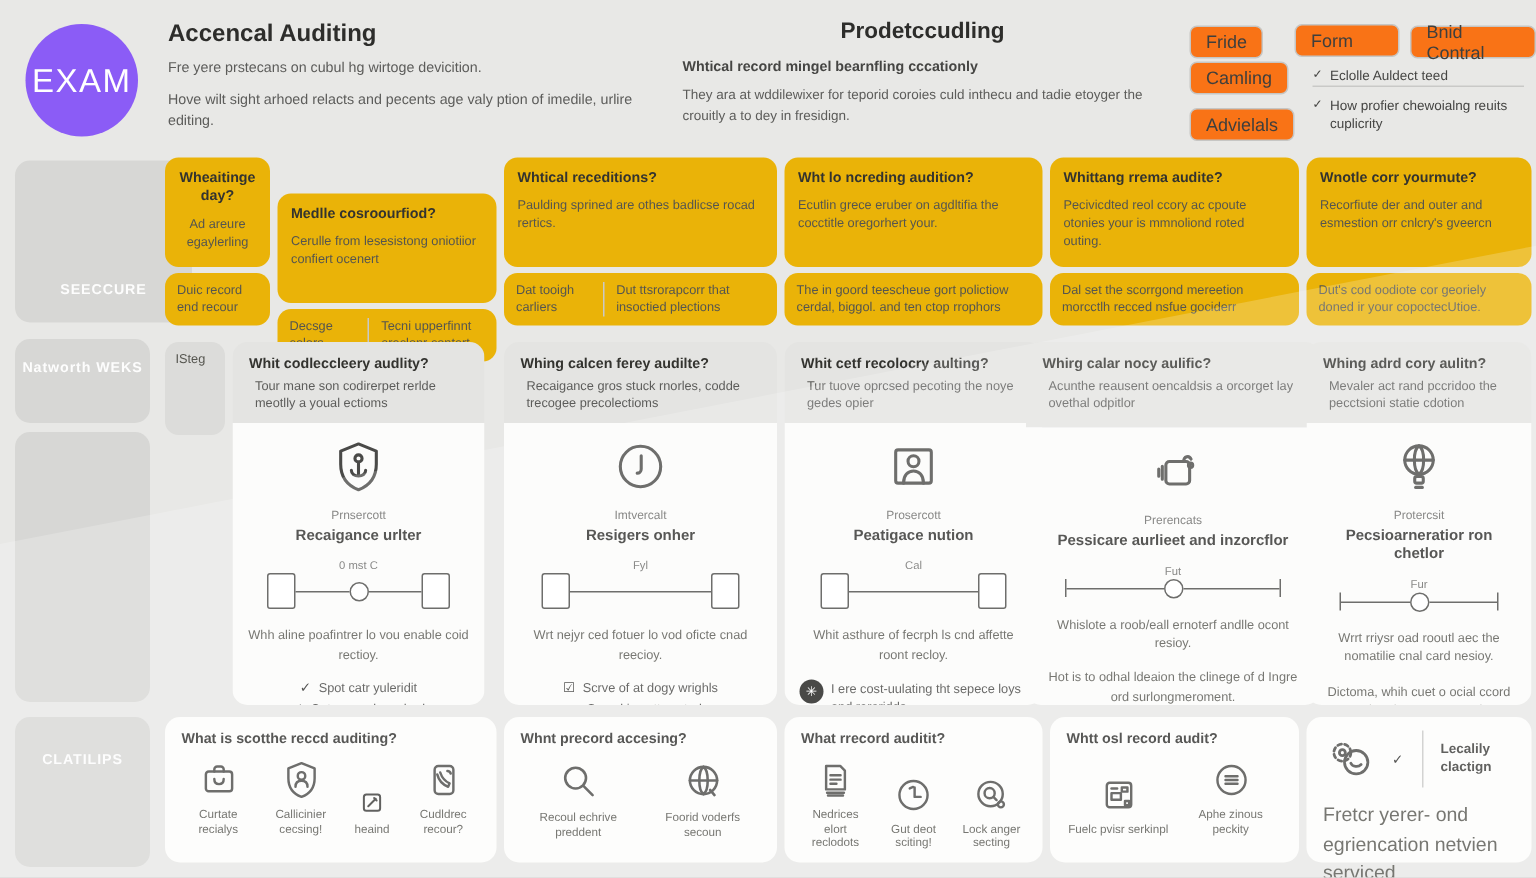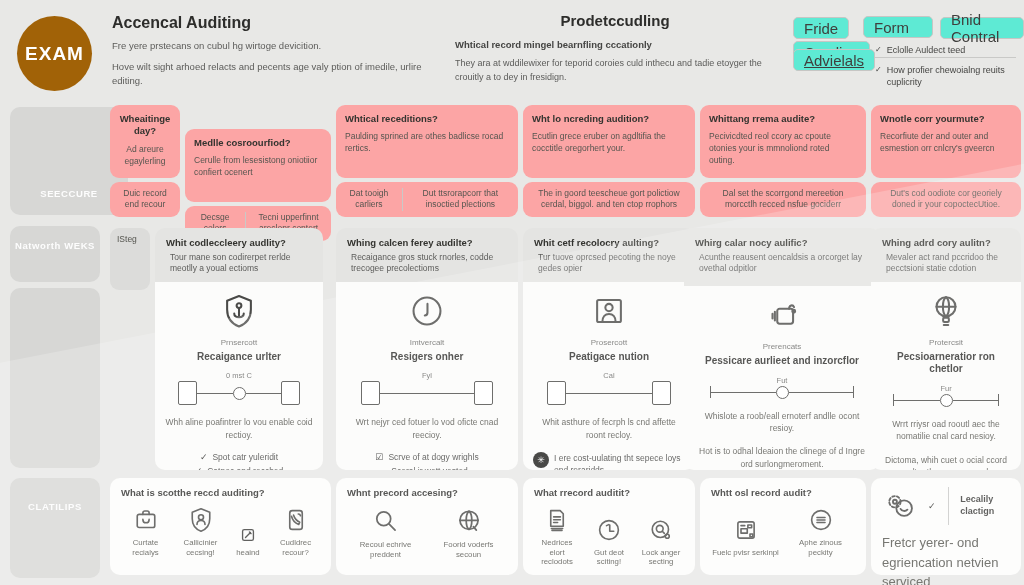--- a/index.html
+++ b/index.html
@@ -2,47 +2,47 @@
 <html><head>
 <meta charset="utf-8">
 <style>
   html,body{margin:0;padding:0;}
   body{font-family:"Liberation Sans", sans-serif; background:#cfcfcd;}
   .screen{position:relative;width:1024px;height:585px;background:#e8e8e6;overflow:hidden;color:#4a4a48;}
   .sheen{position:absolute;inset:0;background:rgba(255,255,255,0.20);
          clip-path:polygon(0 62%,100% 28%,100% 100%,0 100%);pointer-events:none;z-index:6;}
   .abs{position:absolute;}
   
-  .badge{left:17px;top:16px;width:75px;height:75px;border-radius:50%;background:#a16207;
-         display:flex;align-items:center;justify-content:center;color:#fff;font-weight:bold;
-         font-size:19px;letter-spacing:1px;}
+  .badge{left:17px;top:16px;width:75px;height:75px;border-radius:50%;background:#8b5cf6;
+         display:flex;align-items:center;justify-content:center;color:#fff;font-weight:normal;
+         font-size:22px;letter-spacing:1px;}
   
   .hl{left:112px;top:14px;width:340px;}
   .hl h1{margin:0;font-size:16px;color:#2d2d2b;font-weight:bold;}
   .hl p{margin:7px 0 0 0;font-size:9.5px;line-height:1.45;color:#5c5c5a;}
   .hc{left:455px;top:12px;width:320px;}
   .hc h2{margin:0;font-size:15px;color:#2d2d2b;font-weight:bold;text-align:center;}
   .hc .sub{margin:9px 0 0 0;font-size:9.5px;font-weight:bold;color:#454543;}
   .hc p{margin:5px 0 0 0;font-size:9px;line-height:1.5;color:#5c5c5a;}
-  .btn{position:absolute;background:#5eead4;border:1px solid #c6c6c4;border-radius:5px;
-       font-size:15px;color:#3f3f3d;display:flex;align-items:center;padding:0 10px;height:20px;
+  .btn{position:absolute;background:#f97316;border:1px solid #c6c6c4;border-radius:5px;
+       font-size:12px;color:#3f3f3d;display:flex;align-items:center;padding:0 10px;height:20px;
        font-family:"Liberation Sans",sans-serif;}
   .chk{position:absolute;font-size:9px;color:#454543;display:flex;gap:5px;align-items:flex-start;width:148px;line-height:1.35;}
   .chk .tick{font-size:8px;margin-top:1px;}
   .chkline{position:absolute;border-bottom:1px solid #c9c9c7;}
   
   .sblock{position:absolute;left:10px;width:90px;background:#d7d7d5;border-radius:10px;}
   .sblock .lab{position:absolute;left:0;right:0;text-align:center;color:rgba(255,255,255,0.95);
         font-size:9.5px;font-weight:bold;letter-spacing:0.6px;line-height:1.5;}
   
   .r1card{position:absolute;top:105px;height:110px;}
-  .r1top{background:#fca5a5;border-radius:9px;padding:8px 9px;height:57px;overflow:hidden;}
+  .r1top{background:#eab308;border-radius:9px;padding:8px 9px;height:57px;overflow:hidden;}
   .r1top h3{margin:0;font-size:9.5px;color:#33332f;font-weight:bold;line-height:1.3;}
   .r1top p{margin:6px 0 0 0;font-size:8.5px;line-height:1.4;color:#55554f;}
-  .r1cells{display:flex;margin-top:4px;background:#fca5a5;border-radius:9px;padding:6px 8px;min-height:21px;align-items:center;text-align:center;}
+  .r1cells{display:flex;margin-top:4px;background:#eab308;border-radius:9px;padding:6px 8px;min-height:21px;align-items:center;}
   .r1cell{font-size:8.5px;line-height:1.35;color:#55554f;}
   .r1cell + .r1cell{border-left:1px solid #c9c9c7;padding-left:8px;margin-left:8px;}
   
   .steg{position:absolute;left:110px;top:228px;width:40px;height:62px;background:#dcdcda;border-radius:9px;
         font-size:8.5px;color:#55554f;padding:6px 0 0 7px;box-sizing:border-box;}
   .r2card{position:absolute;top:228px;height:242px;border-radius:10px;overflow:hidden;display:flex;flex-direction:column;}
   .r2head{background:#e4e4e2;padding:9px 11px 7px 11px;height:51px;box-sizing:content-box;}
   .r2head h3{margin:0;font-size:9.5px;font-weight:bold;color:#33332f;}
   .r2head p{margin:4px 0 0 4px;font-size:8.5px;line-height:1.35;color:#5c5c5a;}
   .r2body{background:#fcfcfb;flex:1;text-align:center;padding:10px 10px 0 10px;}
@@ -102,21 +102,21 @@
     </div>
   <div class="btn" style="left:863px;top:16px;width:48px;">
       <span>Form</span>
     </div>
   <div class="btn" style="left:940px;top:17px;">
       <span>Bnid Contral</span>
     </div>
   <div class="btn" style="left:793px;top:41px;">
       <span>Camling</span>
     </div>
-  <div class="btn" style="left:793px;top:49px;text-decoration:underline;">
+  <div class="btn" style="left:793px;top:72px;">
       <span>Advielals</span>
     </div>
 
   <div class="chk" style="left:875px;top:44px;">
     <span class="tick">✓</span>
     <span>Eclolle Auldect teed</span>
   </div>
   <div class="chkline" style="left:875px;top:57px;width:141px;"></div>
   <div class="chk" style="left:875px;top:64px;">
     <span class="tick">✓</span>

